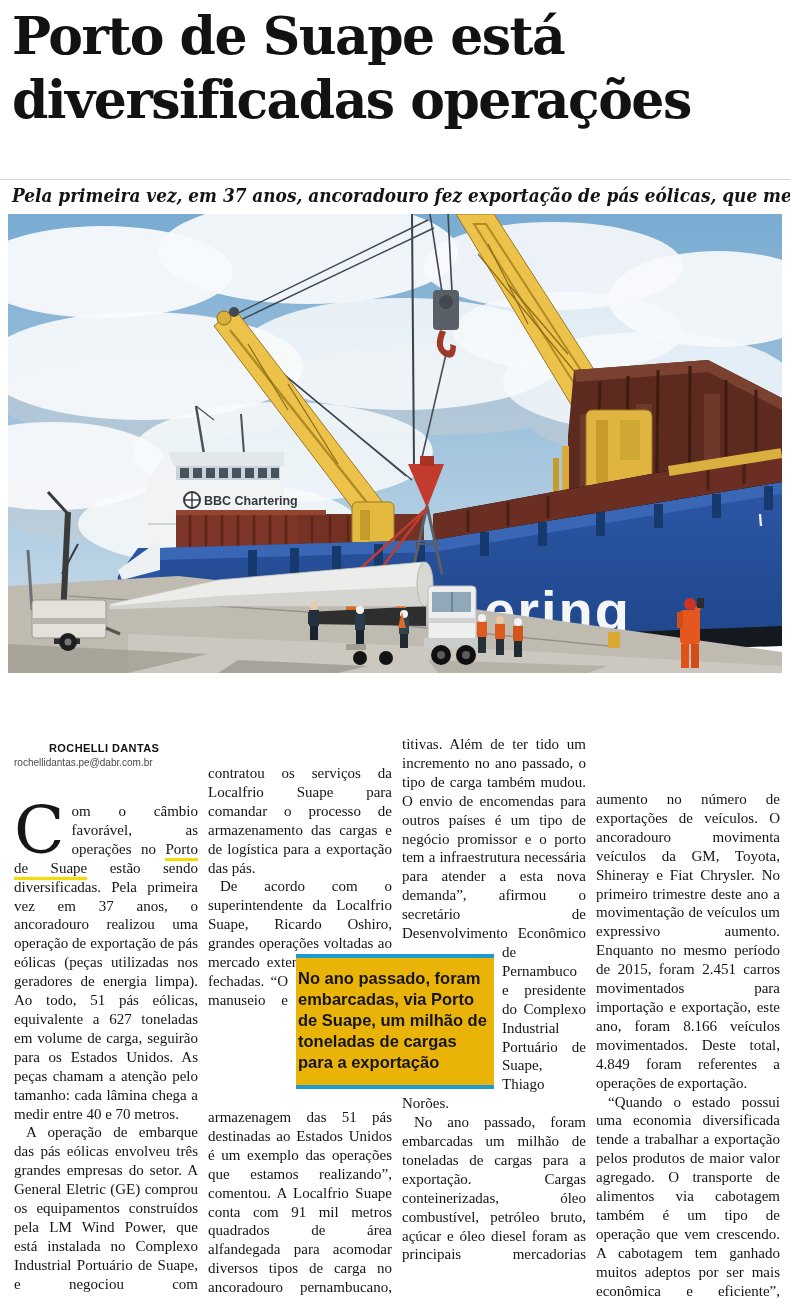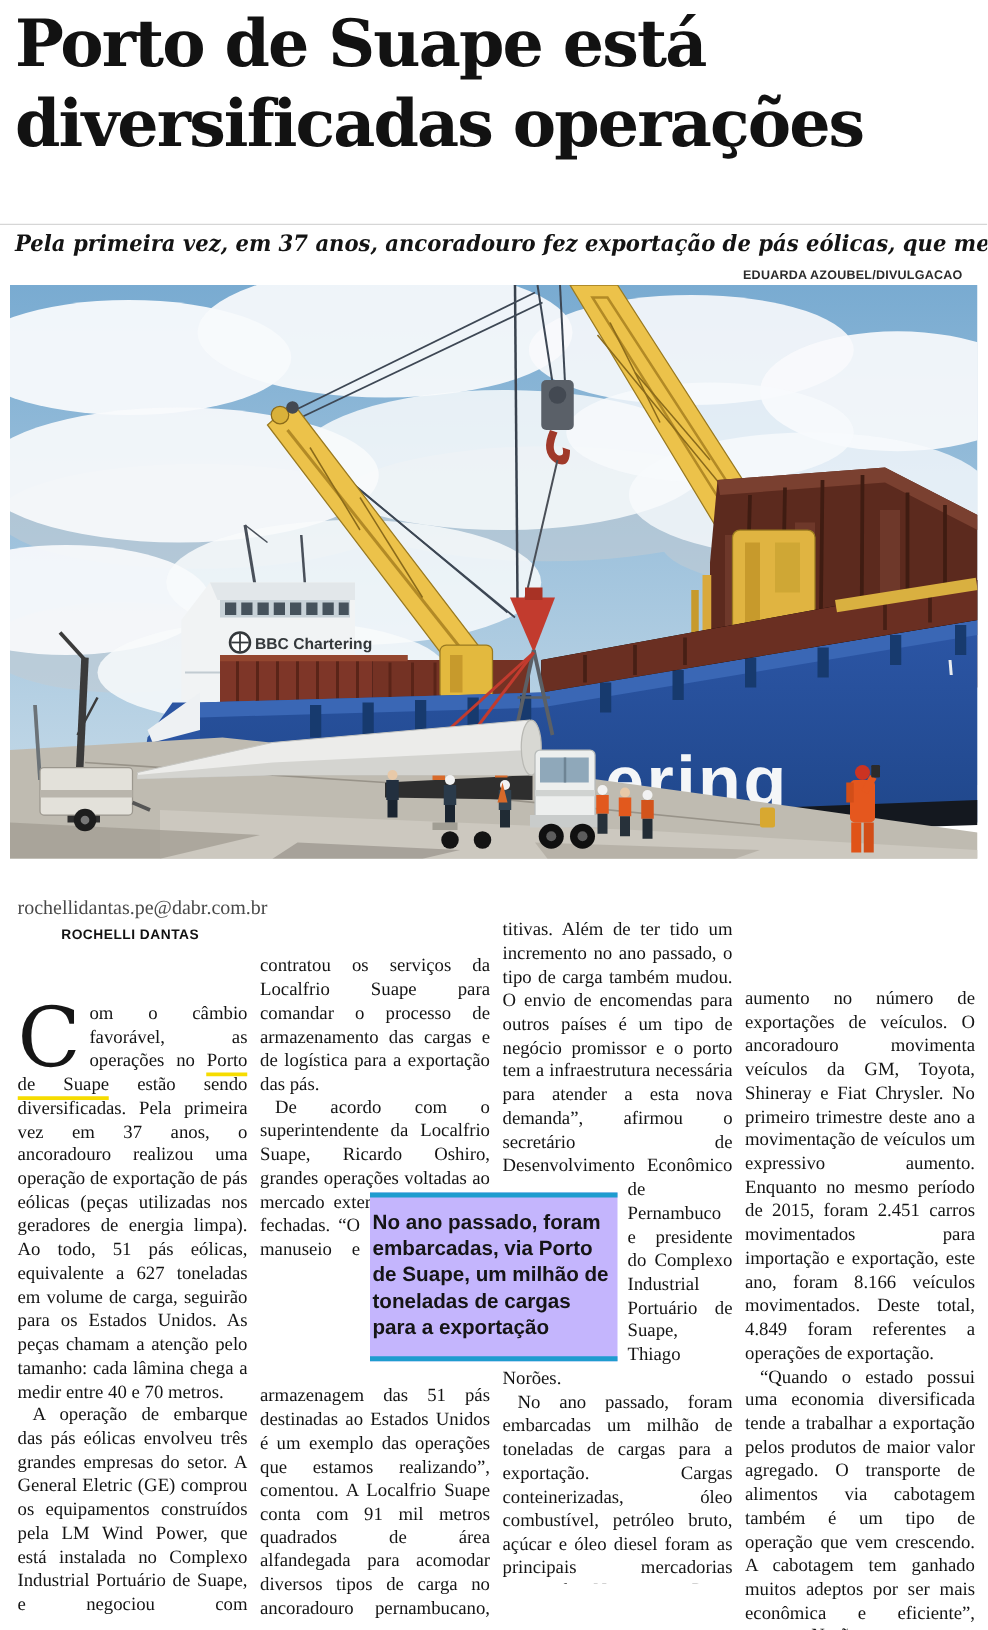--- a/index.html
+++ b/index.html
@@ -20,36 +20,36 @@
     font-family:"DejaVu Serif", serif; font-style:italic; font-weight:bold;
     font-size:18px; line-height:24px; color:#141414;
     transform:scaleX(0.94); transform-origin:left center; white-space:nowrap;
   }
   .credit {
     position:absolute; right:20px; top:215px;
     font-family:"Liberation Sans", sans-serif; font-weight:bold;
     font-size:10px; letter-spacing:0.2px; color:#2a2a2a;
   }
   
-  .photo-wrap { position:absolute; left:8px; top:228px; width:774px; height:459px; }
+  .photo-wrap { position:absolute; left:8px; top:214px; width:774px; height:459px; }
   .photo-wrap svg { display:block; }
   .caption {
     position:absolute; left:12px; top:697px; width:778px;
     font-family:"Liberation Sans", sans-serif; font-weight:bold;
     font-size:15px; line-height:19px; color:#141414;
   }
   
   .byline-name {
     position:absolute; left:14px; top:742px;
     font-family:"Liberation Sans", sans-serif; font-weight:bold;
     font-size:11px; letter-spacing:0.4px; color:#111;padding-left:35px;
   }
   .byline-email {
-    position:absolute; left:14px; top:718px;
-    font-family:Liberation Serif, serif; font-size:16px; color:#4a4a4a;
+    position:absolute; left:14px; top:757px;
+    font-family:Liberation Sans, sans-serif; font-size:10px; color:#4a4a4a;
   }
   
   .col {
     position:absolute; width:184px; text-align:justify;
     font-size:15px; line-height:18.9px; color:#141414; overflow:hidden;margin-top:19px;
   }
   .col p { margin:0; }
   .col p.ind { text-indent:12px; }
   .col-1 { left:14px;  top:783px; height:492px; }
   .col-2 { left:208px; top:745px; height:532px; }
@@ -62,21 +62,21 @@
   .hl { border-bottom:3px solid #f6dc00; padding-bottom:1px; }
   .pq-spacer-r { float:right; width:96px; height:130px; margin:2px 0 4px 8px; }
   .pq-spacer-l { float:left;  width:92px; height:138px; margin:2px 8px 4px 0; }
   
   .pullquote {
     position:absolute; left:296px; top:954px; width:198px;
     border-top:4px solid #1e9ccf; border-bottom:4px solid #1e9ccf;
     padding:10px 2px 12px 2px;
     font-family:"Liberation Sans", sans-serif; font-weight:bold;
     font-size:16.5px; line-height:21px; color:#151515; text-align:left;
-    background:#c4b5fd;
+    background:#eab308;
   }
 </style>
 </head>
 <body>
 
 <div class="page">
 
   <div class="headline">
     <div>Porto de Suape está</div>
     <div>diversificadas operações</div>

